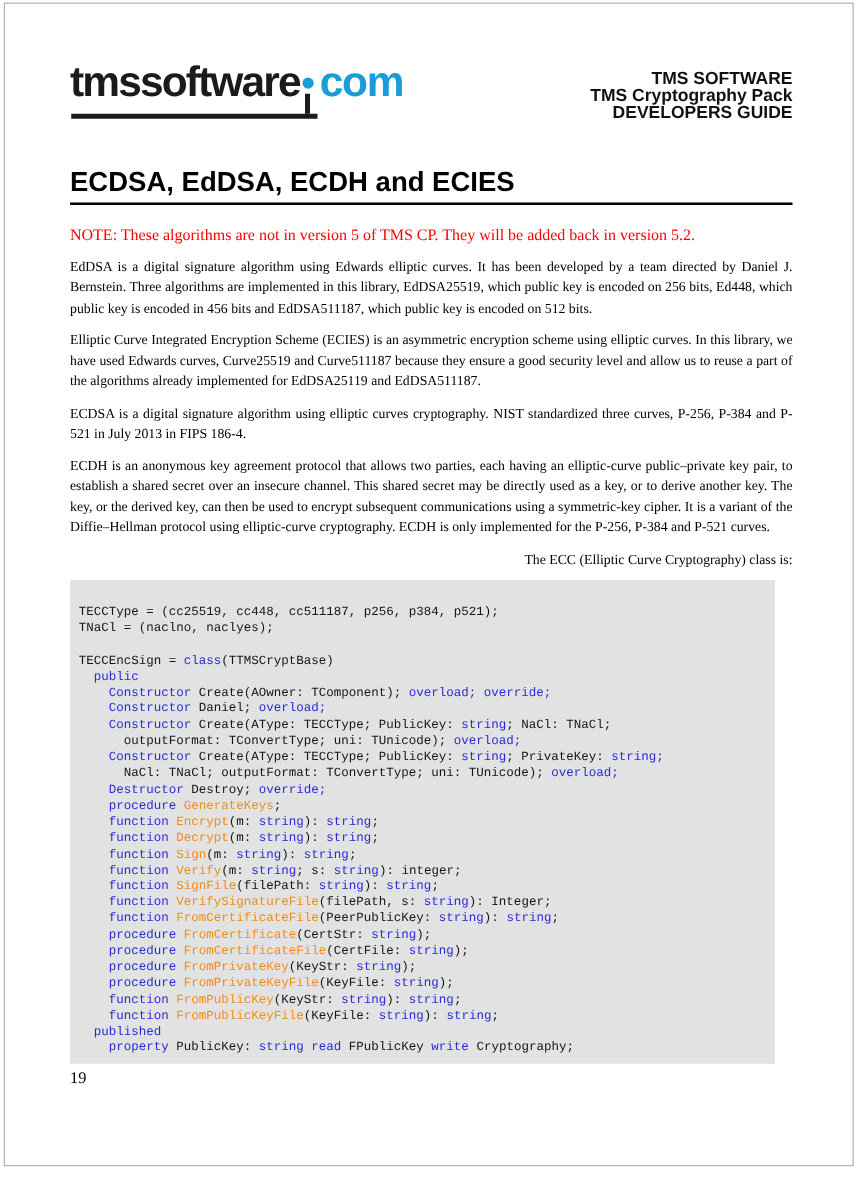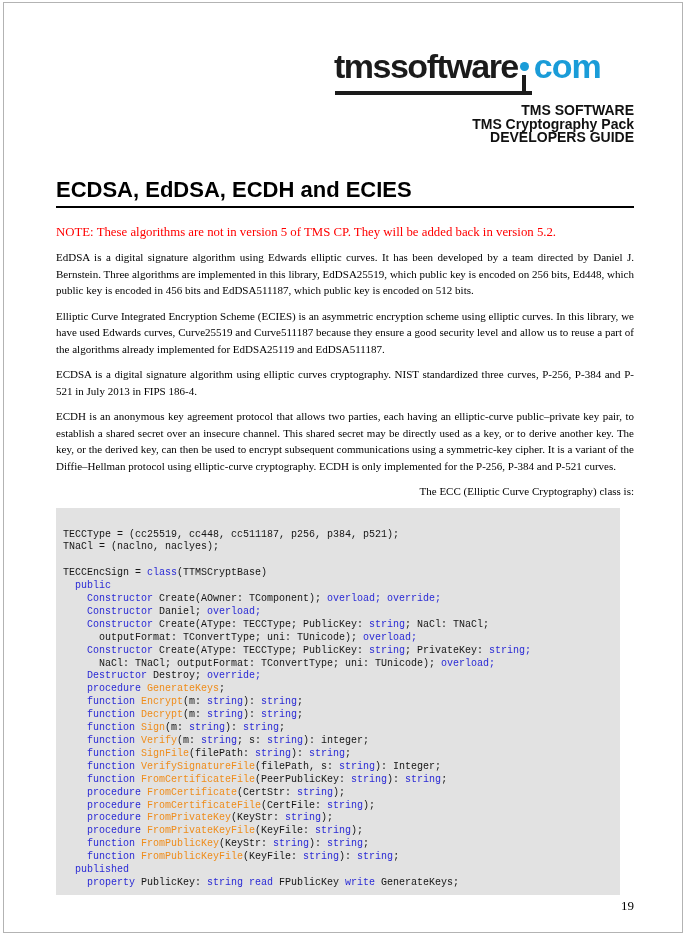--- a/index.html
+++ b/index.html
@@ -1,21 +1,21 @@
 <!DOCTYPE html>
 <html><head>
 <meta charset="utf-8">
 <style>
   html,body{margin:0;padding:0;background:#ffffff;}
   body{width:687px;height:946px;position:relative;font-family:"Liberation Serif",serif;color:#000;overflow:hidden;}
   .page-border{position:absolute;left:3px;top:2px;width:678px;height:929px;border:1px solid #b3b3b3;pointer-events:none;}
   .content{position:relative;padding:49px 53px 0 56px;}
 
   
-  .header{display:flex;justify-content:space-between;align-items:flex-end;flex-direction:column;}
+  .header{display:flex;justify-content:space-between;align-items:center;}
   .logo{position:relative;height:52px;width:300px;}
   .logo-black{font-family:"Liberation Sans",sans-serif;font-weight:bold;font-size:34px;letter-spacing:-1.5px;color:#1b1b1b;line-height:34px;}
   .logo-blue{font-family:"Liberation Sans",sans-serif;font-weight:bold;font-size:34px;letter-spacing:-1px;color:#1a9cd8;line-height:34px;margin-left:16px;}
   .logo-underline{position:absolute;left:1px;top:42px;width:197px;height:4px;background:#1b1b1b;}
   .logo-riser{position:absolute;left:188px;top:26px;width:4px;height:16px;background:#1b1b1b;}
   .logo-dot{position:absolute;left:186px;top:13px;width:9px;height:9px;border-radius:50%;background:#1a9cd8;}
   .header-right{font-family:"Liberation Sans",sans-serif;font-weight:bold;font-size:14px;line-height:13.5px;text-align:right;margin-top:3px;color:#111;}
 
   
   .title{font-family:"Liberation Sans",sans-serif;font-weight:bold;font-size:22px;line-height:25px;margin:32px 0 16px 0;padding-bottom:4px;border-bottom:2px solid #000;color:#000;}
@@ -25,21 +25,21 @@
   .para{font-size:11px;line-height:16.5px;text-align:justify;margin:9px 0 0 0;}
   .para.last{text-align:right;}
 
   
   .code-block{margin-top:8px;width:564px;background:#e2e2e2;padding:21px 0 5px 7px;box-sizing:border-box;}
   .code-line{font-family:"Liberation Mono","DejaVu Sans Mono",monospace;font-size:10px;line-height:12.9px;white-space:pre;color:#151515;}
   .code-line .kw{color:#2a2ad5;}
   .code-line .fn{color:#ef8c1a;}
   .code-line .pl{color:#151515;}
 
-  .page-number{text-align:right;font-size:13px;margin-top:3px;color:#000;}
+  .page-number{text-align:left;font-size:13px;margin-top:3px;color:#000;}
 </style>
 </head>
 <body>
 
 <div class="page-border"></div>
 
 <div class="content">
 
   <div class="header">
     <div class="logo">
@@ -86,18 +86,18 @@
       <div class="code-line"><span class="kw">    function</span><span class="pl"> </span><span class="fn">SignFile</span><span class="pl">(filePath: </span><span class="kw">string</span><span class="pl">): </span><span class="kw">string</span><span class="pl">;</span></div>
       <div class="code-line"><span class="kw">    function</span><span class="pl"> </span><span class="fn">VerifySignatureFile</span><span class="pl">(filePath, s: </span><span class="kw">string</span><span class="pl">): Integer;</span></div>
       <div class="code-line"><span class="kw">    function</span><span class="pl"> </span><span class="fn">FromCertificateFile</span><span class="pl">(PeerPublicKey: </span><span class="kw">string</span><span class="pl">): </span><span class="kw">string</span><span class="pl">;</span></div>
       <div class="code-line"><span class="kw">    procedure</span><span class="pl"> </span><span class="fn">FromCertificate</span><span class="pl">(CertStr: </span><span class="kw">string</span><span class="pl">);</span></div>
       <div class="code-line"><span class="kw">    procedure</span><span class="pl"> </span><span class="fn">FromCertificateFile</span><span class="pl">(CertFile: </span><span class="kw">string</span><span class="pl">);</span></div>
       <div class="code-line"><span class="kw">    procedure</span><span class="pl"> </span><span class="fn">FromPrivateKey</span><span class="pl">(KeyStr: </span><span class="kw">string</span><span class="pl">);</span></div>
       <div class="code-line"><span class="kw">    procedure</span><span class="pl"> </span><span class="fn">FromPrivateKeyFile</span><span class="pl">(KeyFile: </span><span class="kw">string</span><span class="pl">);</span></div>
       <div class="code-line"><span class="kw">    function</span><span class="pl"> </span><span class="fn">FromPublicKey</span><span class="pl">(KeyStr: </span><span class="kw">string</span><span class="pl">): </span><span class="kw">string</span><span class="pl">;</span></div>
       <div class="code-line"><span class="kw">    function</span><span class="pl"> </span><span class="fn">FromPublicKeyFile</span><span class="pl">(KeyFile: </span><span class="kw">string</span><span class="pl">): </span><span class="kw">string</span><span class="pl">;</span></div>
       <div class="code-line"><span class="kw">  published</span></div>
-      <div class="code-line"><span class="kw">    property</span><span class="pl"> PublicKey: </span><span class="kw">string</span><span class="pl"> </span><span class="kw">read</span><span class="pl"> FPublicKey </span><span class="kw">write</span><span class="pl"> GenerateKeys;</span></div>
+      <div class="code-line"><span class="kw">    property</span><span class="pl"> PublicKey: </span><span class="kw">string</span><span class="pl"> </span><span class="kw">read</span><span class="pl"> FPublicKey </span><span class="kw">write</span><span class="pl"> Cryptography;</span></div>
     </div>
 
   <div class="page-number">19</div>
 
 </div>
 
 </body></html>

